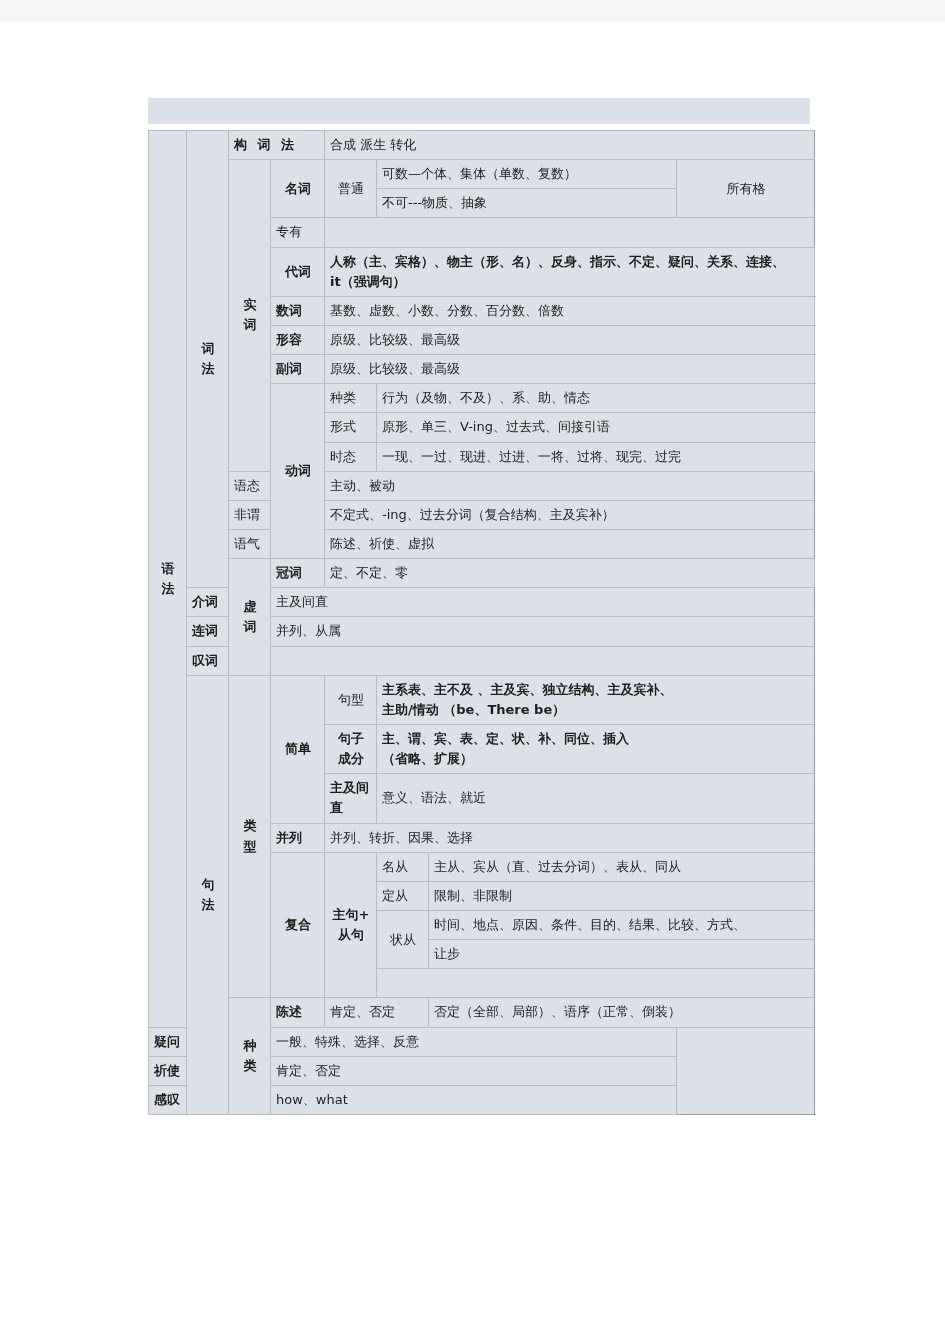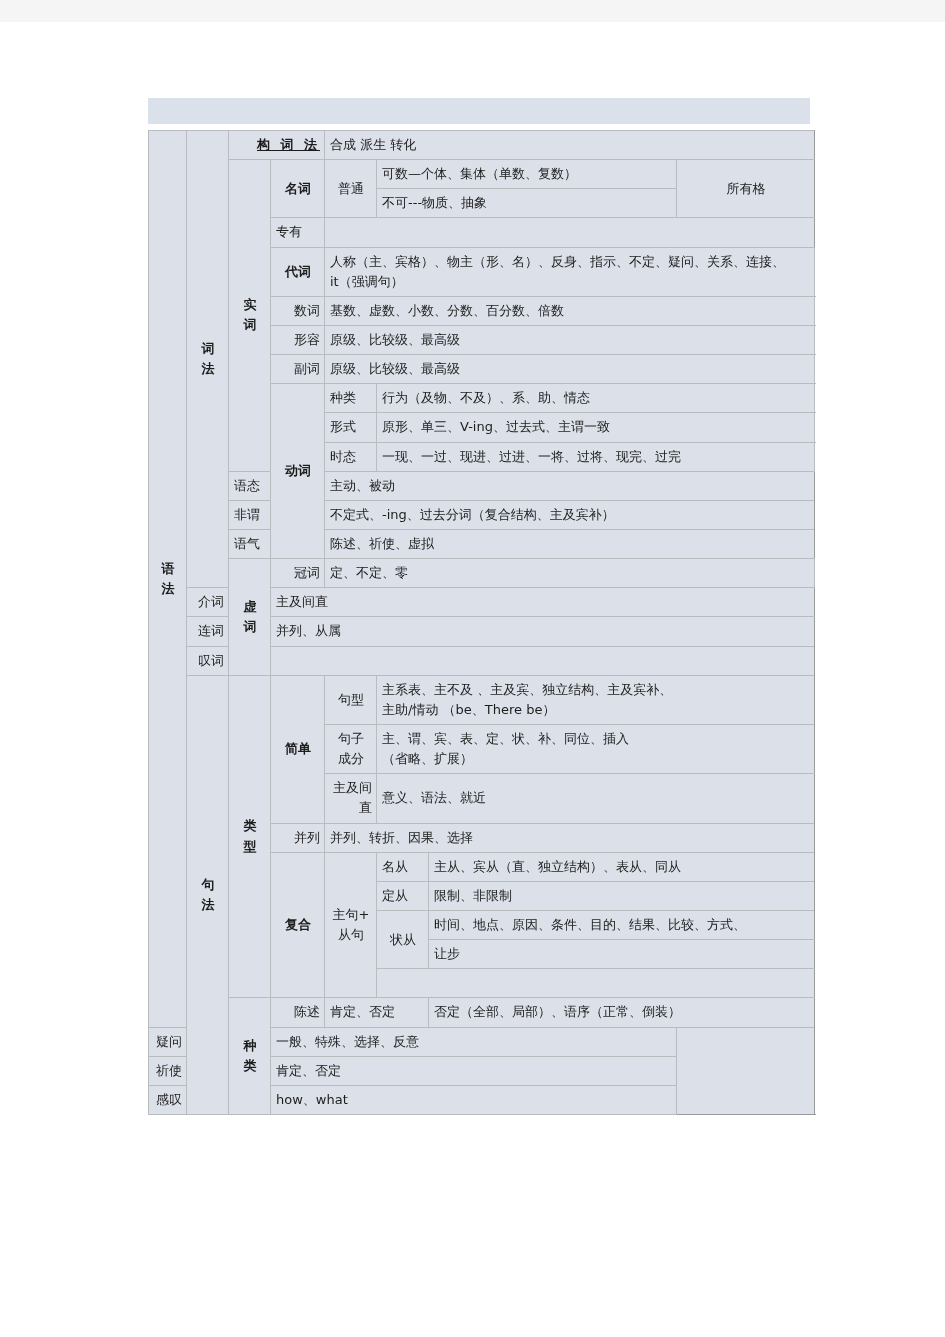--- a/index.html
+++ b/index.html
@@ -69,31 +69,31 @@
   }
   td.vstack .ch { display: block; }
   td.ctr {
     text-align: center;
   }
   td.bold {
     font-weight: bold;
     margin-left: 29px;
   }
   td.lbl-left {
-    text-align: right;
-    font-weight: normal;
+    text-align: left;
+    font-weight: bold;
   }
   td.spaced {
     letter-spacing: 3px;
-    text-align: right;
-    font-weight: bold;
-    text-decoration: underline;
+    text-align: left;
+    font-weight: bold;
   }
   td.two-line {
     line-height: 2.1;
+    font-weight: bold;
   }
   td.two-line .ln { display: block; }
 </style>
 </head>
 <body>
 
 <div class="page">
 
   <div class="top-strip"></div>
 
@@ -170,21 +170,21 @@
           <td colspan="6">原级、比较级、最高级</td>
         </tr>
 
         <tr>
           <td class="ctr bold" rowspan="6">动词</td>
           <td>种类</td>
           <td colspan="5">行为（及物、不及）、系、助、情态</td>
         </tr>
         <tr>
           <td>形式</td>
-          <td colspan="5">原形、单三、V-ing、过去式、主谓一致</td>
+          <td colspan="5">原形、单三、V-ing、过去式、间接引语</td>
         </tr>
         <tr>
           <td>时态</td>
           <td colspan="5">一现、一过、现进、过进、一将、过将、现完、过完</td>
         </tr>
         <tr>
           <td>语态</td>
           <td colspan="5">主动、被动</td>
         </tr>
         <tr>
@@ -253,21 +253,21 @@
           <td colspan="5">并列、转折、因果、选择</td>
         </tr>
 
         <tr>
           <td class="ctr bold" rowspan="5">复合</td>
           <td class="ctr two-line" rowspan="5">
             <span class="ln">主句+</span>
             <span class="ln">从句</span>
           </td>
           <td>名从</td>
-          <td colspan="3">主从、宾从（直、独立结构）、表从、同从</td>
+          <td colspan="3">主从、宾从（直、过去分词）、表从、同从</td>
         </tr>
         <tr>
           <td>定从</td>
           <td colspan="3">限制、非限制</td>
         </tr>
         <tr>
           <td class="ctr" rowspan="2">状从</td>
           <td colspan="3">时间、地点、原因、条件、目的、结果、比较、方式、</td>
         </tr>
         <tr>

